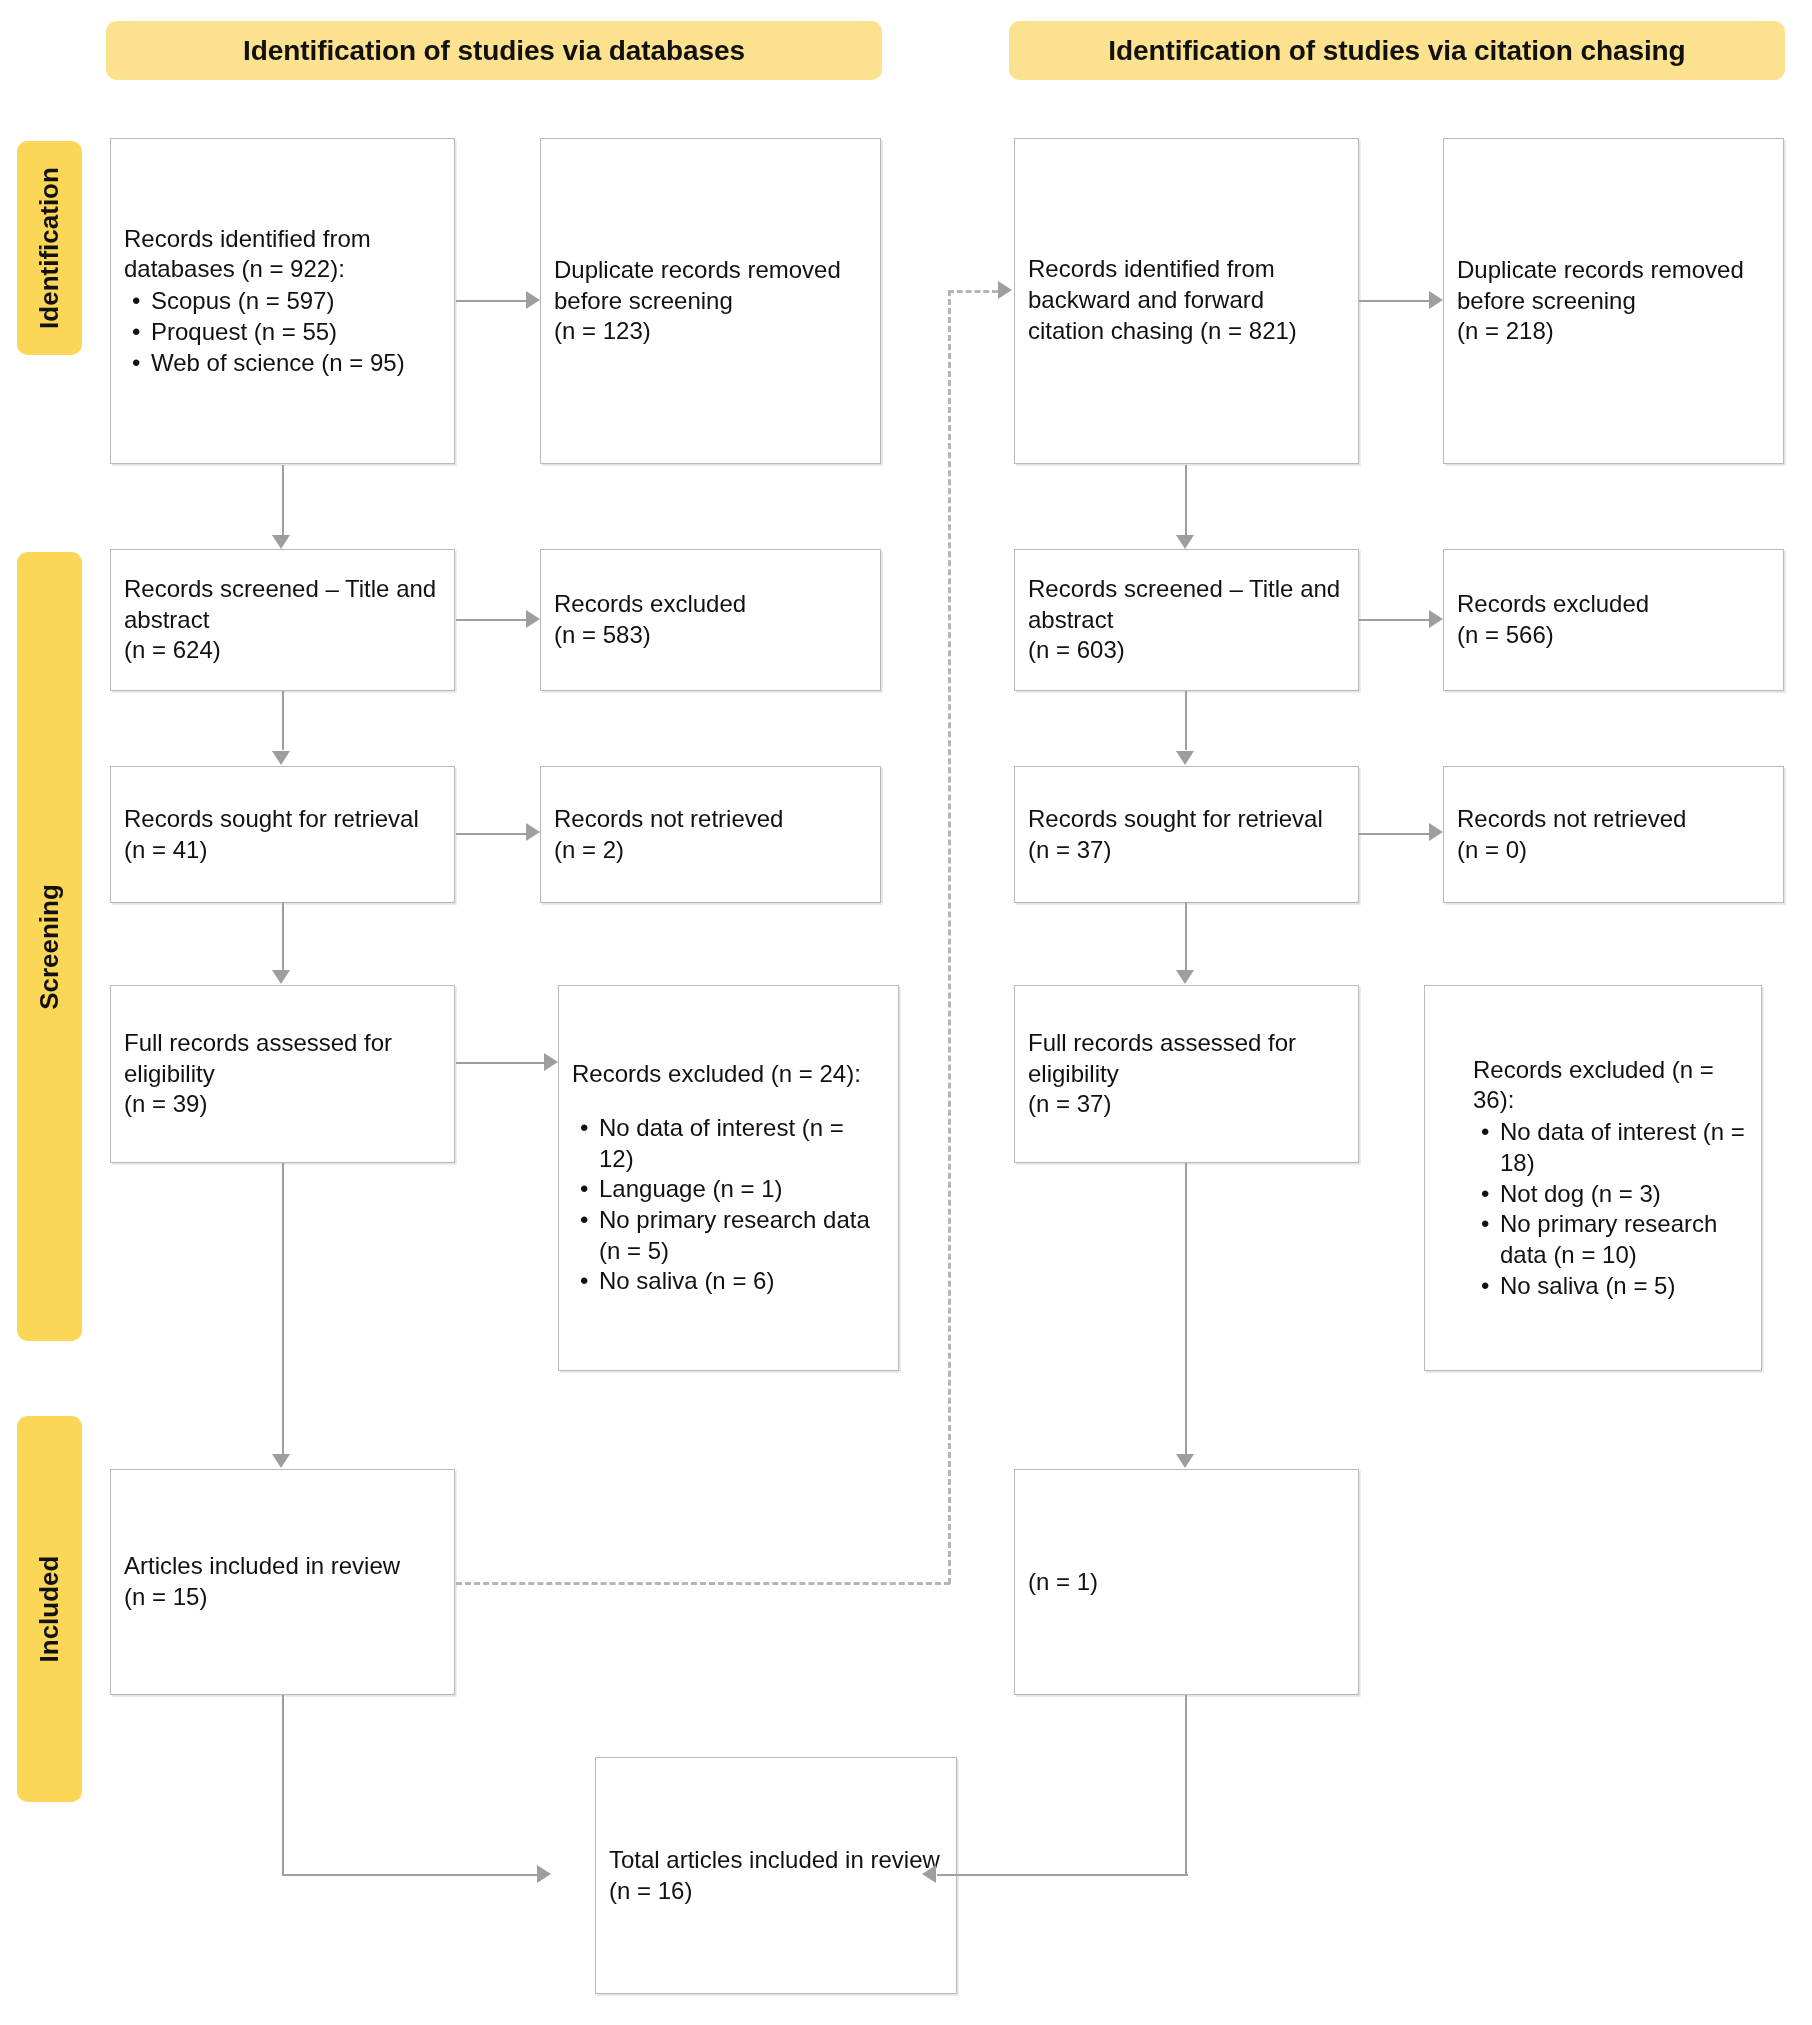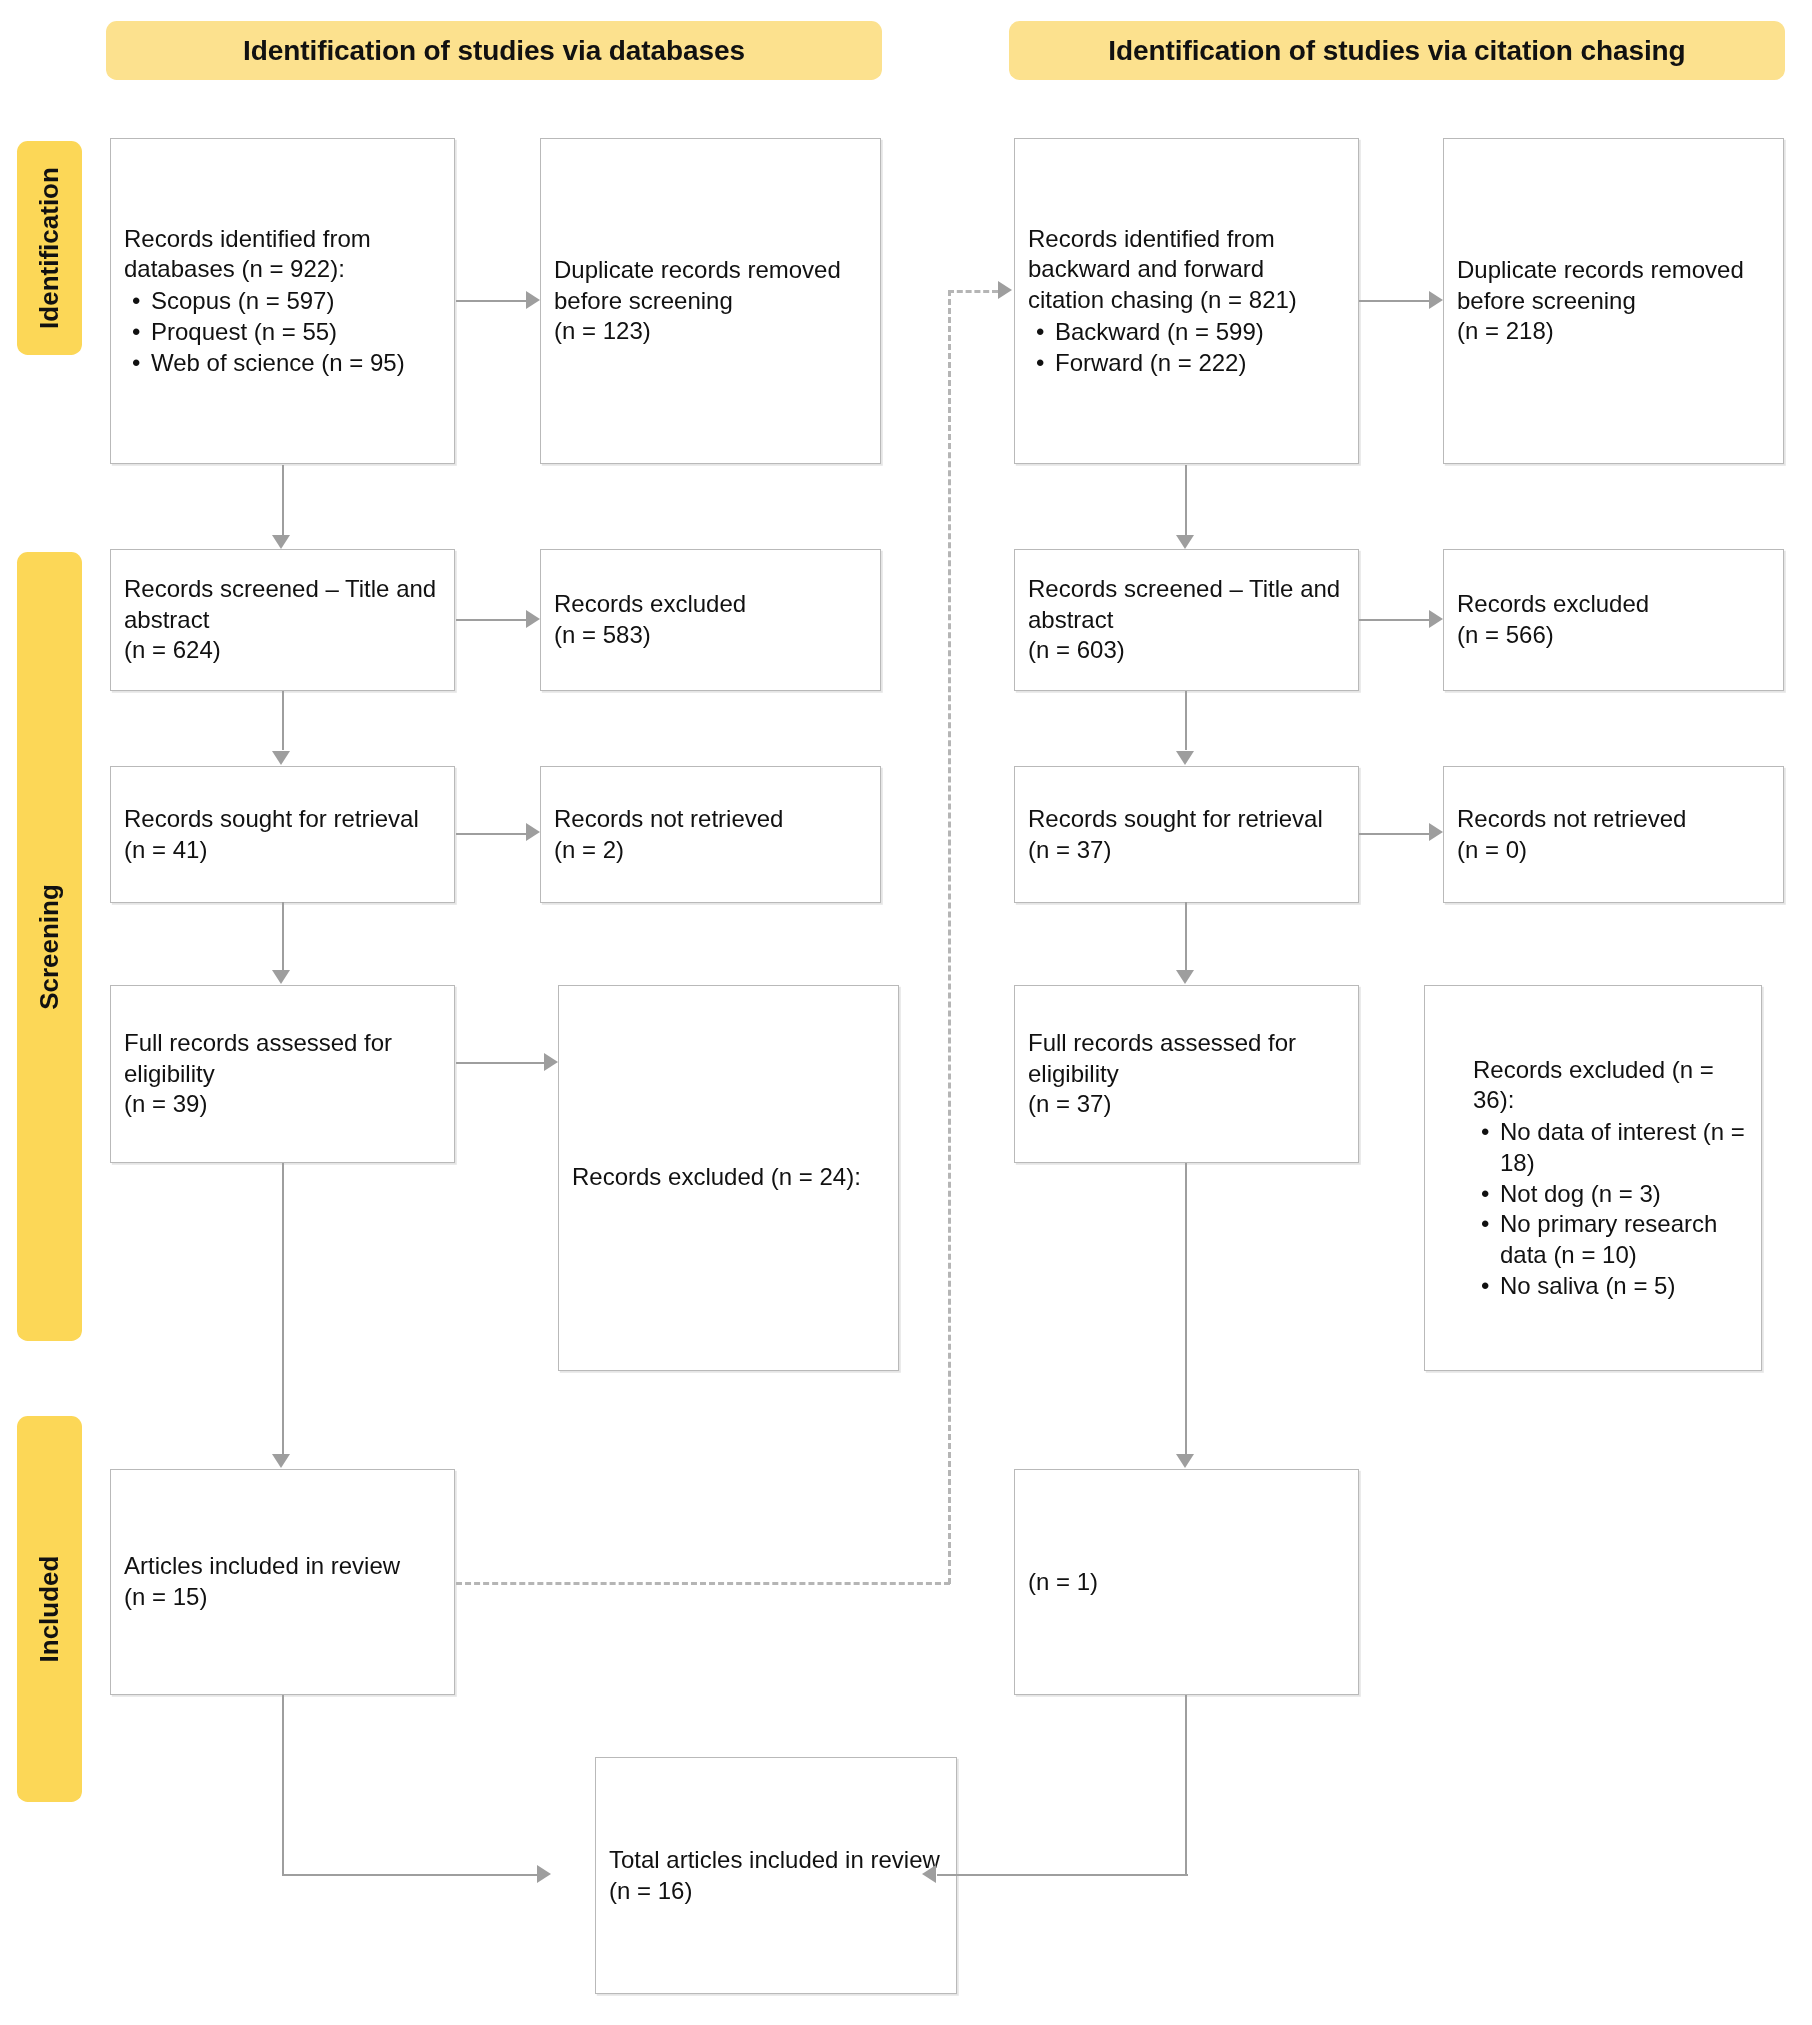--- a/index.html
+++ b/index.html
@@ -163,24 +163,20 @@
   </ul>
 </div>
 
 <div class="box" style="left:540px; top:138px; width:341px; height:326px;">
   <p><span>Duplicate records removed </span><span class="ital">before screening</span></p>
   <p>(n = 123)</p>
 </div>
 
 <div class="box" style="left:1014px; top:138px; width:345px; height:326px;">
   <p class="lead">Records identified from backward and forward citation chasing (n = 821)</p>
-  <ul>
-    <li>Backward (n = 599)</li>
-    <li>Forward (n = 222)</li>
-  </ul>
 </div>
 
 <div class="box" style="left:1443px; top:138px; width:341px; height:326px;">
   <p><span>Duplicate records removed </span><span class="ital">before screening</span></p>
   <p>(n = 218)</p>
 </div>
 
 <div class="box" style="left:110px; top:549px; width:345px; height:142px;">
   <p>Records screened – Title and abstract</p>
   <p>(n = 624)</p>
@@ -217,20 +213,26 @@
   <p>(n = 0)</p>
 </div>
 
 <div class="box" style="left:110px; top:985px; width:345px; height:178px;">
   <p>Full records assessed for eligibility</p>
   <p>(n = 39)</p>
 </div>
 
 <div class="box" style="left:558px; top:985px; width:341px; height:386px;gap:22px;">
   <p class="lead">Records excluded (n = 24):</p>
+  <ul>
+    <li>No data of interest (n = 12)</li>
+    <li>Language (n = 1)</li>
+    <li>No primary research data (n = 5)</li>
+    <li>No saliva (n = 6)</li>
+  </ul>
 </div>
 
 <div class="box" style="left:1014px; top:985px; width:345px; height:178px;">
   <p>Full records assessed for eligibility</p>
   <p> (n = 37)</p>
 </div>
 
 <div class="box" style="left:1424px; top:985px; width:338px; height:386px;padding-left:48px;">
   <p class="lead">Records excluded (n = 36):</p>
   <ul>

